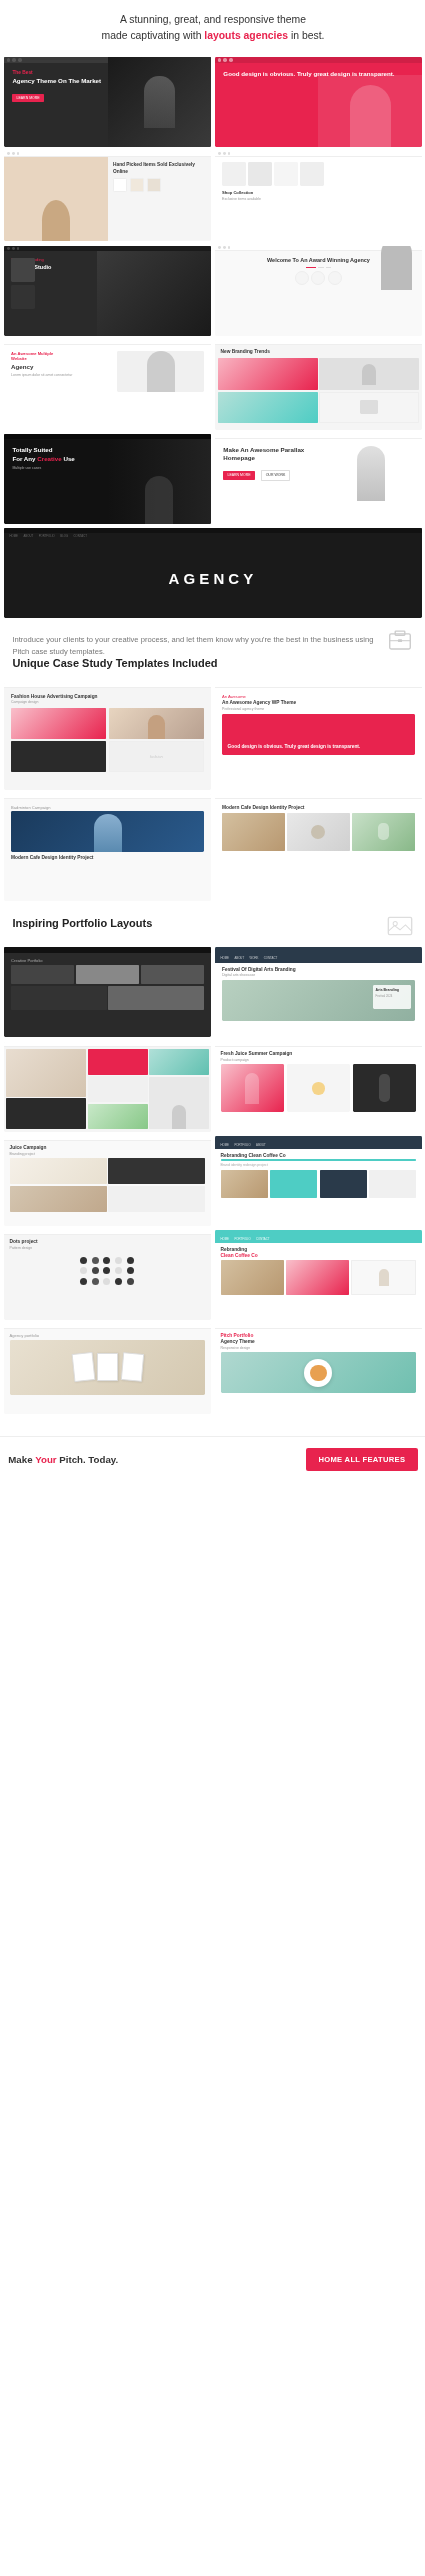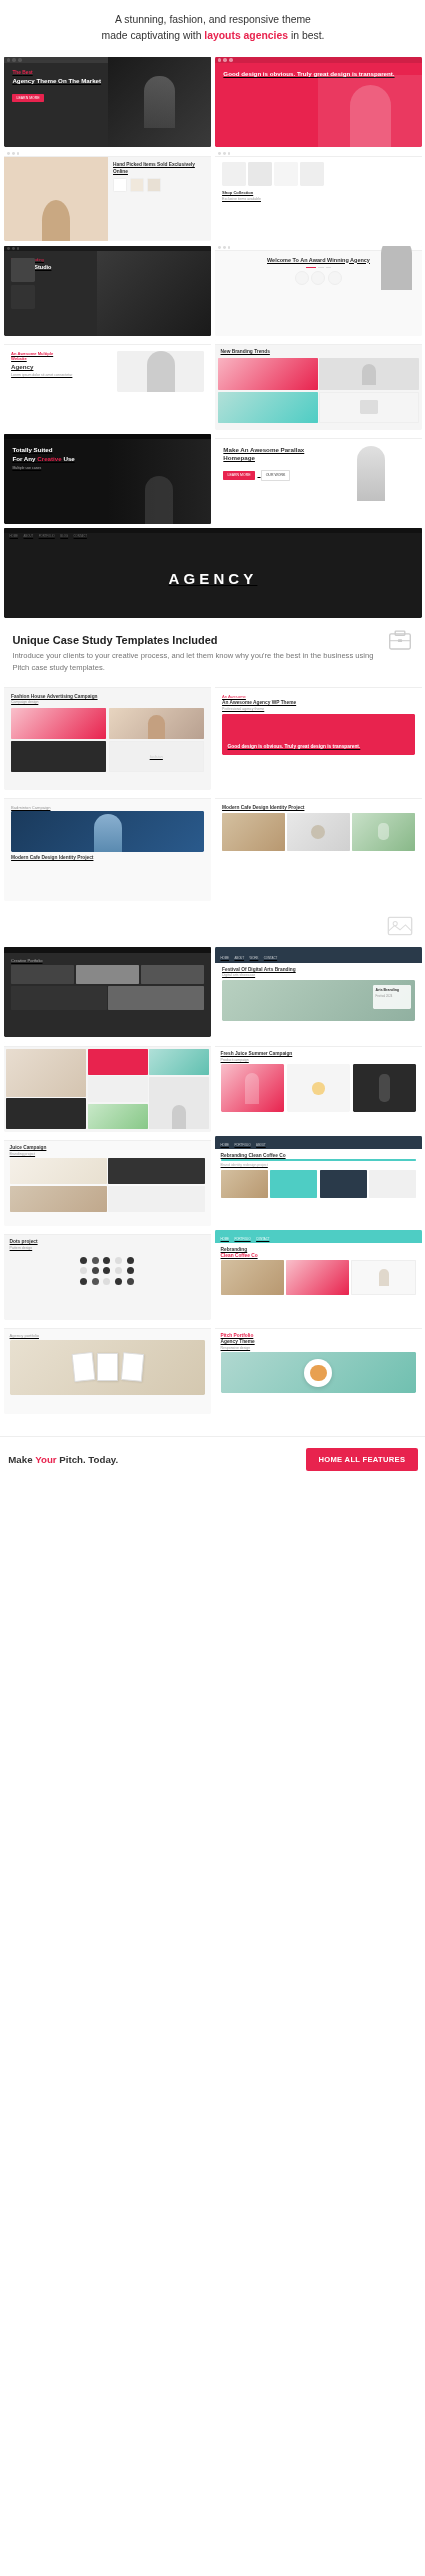--- a/index.html
+++ b/index.html
@@ -276,28 +276,28 @@
       background: #e8234e;
       color: #fff;
       font-size: 7.6px;
       padding: 7px 12.4px;
       border-radius: 2.1px;
       font-weight: bold;
       letter-spacing: 0.3px;
     }
 
     
-    .relative { position: relative; text-decoration: underline; }
+    .relative { position: relative; }
     .overflow-hidden { overflow: hidden; }
   </style>
 </head>
 <body>
 
 <div class="header">
-  <span>A stunning, fashion, and responsive theme</span><br>
+  <span>A stunning, great, and responsive theme</span><br>
   <span>made captivating with</span>
   <span class="highlight">layouts agencies</span>
   <span>in best.</span>
 </div>
 
 <div class="screenshots-grid">
 
   <div class="screenshot-item">
     <div class="mock-screen s1 relative overflow-hidden">
       <div class="bar">
@@ -504,22 +504,22 @@
     </div>
   </div>
 
   <div class="section-header">
     <svg class="briefcase" viewBox="0 0 40 35" fill="none" xmlns="http://www.w3.org/2000/svg" style="float:right;margin-top:-7px;">
       <rect x="5" y="10" width="30" height="22" rx="2" stroke="#ccc" stroke-width="2" fill="none"></rect>
       <rect x="13" y="6" width="14" height="6" rx="1" stroke="#ccc" stroke-width="2" fill="none"></rect>
       <line x1="5" y1="20" x2="35" y2="20" stroke="#ccc" stroke-width="1.5"></line>
       <rect x="17" y="18" width="6" height="4" rx="1" fill="#ccc"></rect>
     </svg>
+    <div style="font-size:7.6px;color:#777;line-height:1.5;">Introduce your clients to your creative process, and let them know why you're the best in the business using Pitch case study templates.</div>
     <div style="font-size:11px;font-weight:bold;color:#222;margin-bottom:4.1px;">Unique Case Study Templates Included</div>
-    <div style="font-size:7.6px;color:#777;line-height:1.5;">Introduce your clients to your creative process, and let them know why you're the best in the business using Pitch case study templates.</div>
   </div>
 
   <div class="screenshot-item">
     <div class="mock-screen cs1 relative overflow-hidden">
       <div style="height:5.5px;background:#fff;border-bottom:0.7px solid #eee;"></div>
       <div style="padding:5.5px 7px;">
         <div style="font-size:4.8px;font-weight:bold;color:#333;margin-bottom:1.4px;">Fashion House Advertising Campaign</div>
         <div style="font-size:3.5px;color:#999;margin-bottom:3.5px;">Campaign design</div>
         <div style="display:grid;grid-template-columns:1fr 1fr;gap:2.1px;">
           <div style="height:31px;background:linear-gradient(135deg,#f9c0cb,#e8234e);border-radius:0.7px;"></div>
@@ -579,20 +579,21 @@
       </div>
     </div>
   </div>
 
   <div class="portfolio-header">
     <svg class="img-icon" viewBox="0 0 40 35" fill="none" xmlns="http://www.w3.org/2000/svg" style="float:right;margin-top:-3.5px;">
       <rect x="3" y="5" width="34" height="25" rx="2" stroke="#ddd" stroke-width="2" fill="none"></rect>
       <circle cx="13" cy="14" r="3" stroke="#ddd" stroke-width="1.5" fill="none"></circle>
       <path d="M3 25 L12 17 L20 23 L28 16 L37 25" stroke="#ddd" stroke-width="1.5" fill="none"></path>
     </svg>
+    <div style="font-size:11px;font-weight:bold;color:#222;margin-bottom:4.1px;">Inspiring Portfolio Layouts</div>
   </div>
 
   <div class="screenshot-item">
     <div class="mock-screen p1 relative overflow-hidden">
       <div style="height:5.5px;background:#111;"></div>
       <div style="padding:5.5px 7px;">
         <div style="font-size:4.1px;color:#aaa;margin-bottom:1.4px;">Creative Portfolio</div>
         <div style="display:grid;grid-template-columns:1fr 1fr 1fr;gap:1.4px;margin-bottom:2.1px;">
           <div style="height:19.4px;background:#444;border-radius:0.7px;"></div>
           <div style="height:19.4px;background:#888;border-radius:0.7px;"></div>

